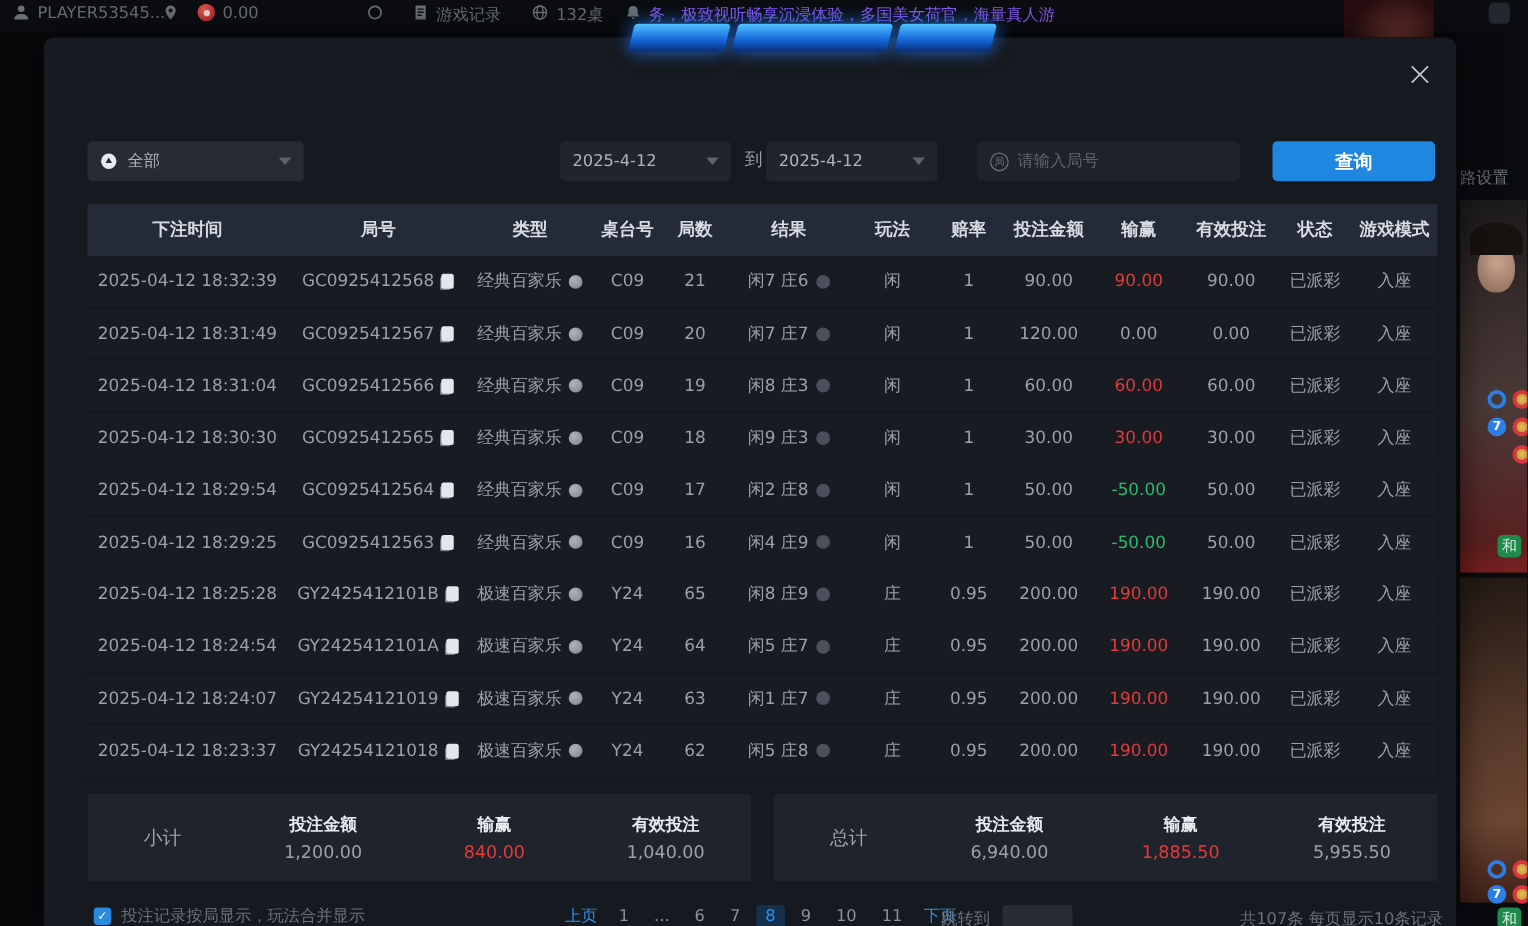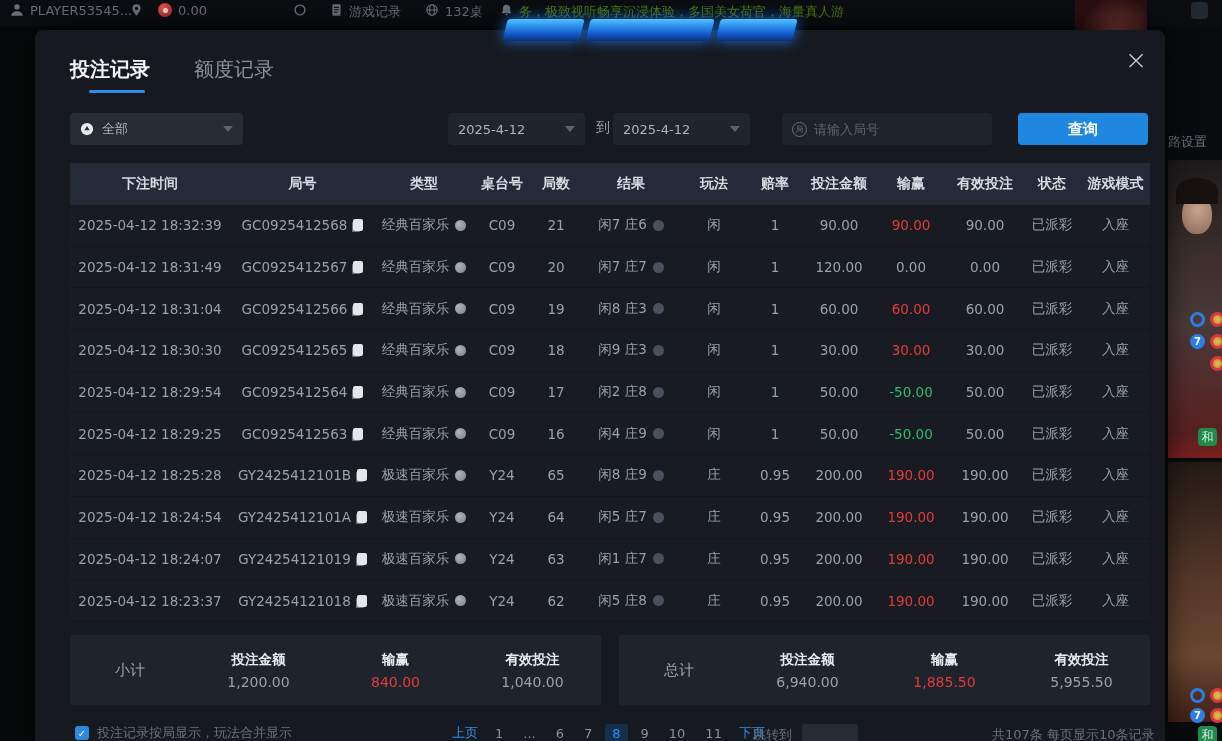--- a/index.html
+++ b/index.html
@@ -7,21 +7,21 @@
     font-family:"DejaVu Sans","Liberation Sans",sans-serif; }
   .screen { position:relative; width:1222px; height:741px; overflow:hidden; }
 
   
   .topbar { position:absolute; left:0; top:0; width:1222px; height:26px; background:#0b0d11; }
   .tb-item { position:absolute; top:3px; display:flex; align-items:flex-start; gap:6px;
     color:#6b7179; font-size:13px; white-space:nowrap; }
   .tb-item svg { display:block; }
   .coin { width:14px; height:14px; border-radius:50%; background:radial-gradient(circle at 35% 35%, #e05a50, #a61f26); display:inline-block; }
   .coin::after{ content:""; display:block; width:5px; height:5px; border-radius:50%; background:#f3d7d4; margin:4.5px auto; }
-  .marquee { width:560px; overflow:hidden; color:#4d7c0f; }
+  .marquee { width:560px; overflow:hidden; color:#8b5cf6; }
   .mini-sq { position:absolute; right:14px; top:2px; width:17px; height:17px; border-radius:4px; background:#23272e; }
   .brand-logo { position:absolute; left:505px; top:12px; width:290px; height:36px; z-index:40;
     display:flex; gap:6px; align-items:center; filter:blur(.4px); }
   .brand-logo i { display:block; height:22px; flex:1; transform:skewX(-14deg);
     background:linear-gradient(180deg,#4fc3ff 0%,#1565d8 60%,#0a2f7a 100%);
     box-shadow:0 0 14px rgba(40,130,255,.8); border-radius:3px; }
   .photo-top { position:absolute; left:1075px; top:0; width:72px; height:30px;
     background:radial-gradient(circle at 60% 120%, #7a3b34, #2a0f12 70%); }
   .rightstrip { position:absolute; left:1165px; top:26px; width:57px; height:715px; background:#0a0b0e; }
   .rs-label { position:absolute; left:1168px; top:133px; color:#6b7179; font-size:13px; }
@@ -184,24 +184,20 @@
   <div class="photo2"></div>
   <div class="bead blue-ring" style="left:1190px; top:688px;"></div>
   <div class="bead red-gold" style="left:1210px; top:688px;"></div>
   <div class="bead blue-fill" style="left:1190px; top:708px;">7</div>
   <div class="bead red-gold" style="left:1210px; top:708px;"></div>
   <div class="tie-badge" style="left:1198px; top:726px;">和</div>
 
   <div class="modal">
     <div class="close-x">×</div>
 
-    <div class="tabs">
-      <div class="tab active">投注记录</div>
-      <div class="tab">额度记录</div>
-    </div>
 
     <div class="filters">
       <div class="ctl dd" style="left:35px; width:173px;">
         <svg class="icon14" width="14" height="14" viewBox="0 0 16 16">
             <circle cx="8" cy="8" r="7" fill="#e8eaee"></circle>
             <path d="M8 4.5l3 5H5z" fill="#262a33"></path>
           </svg>
         <span>全部</span>
         <span class="caret"></span>
       </div>

